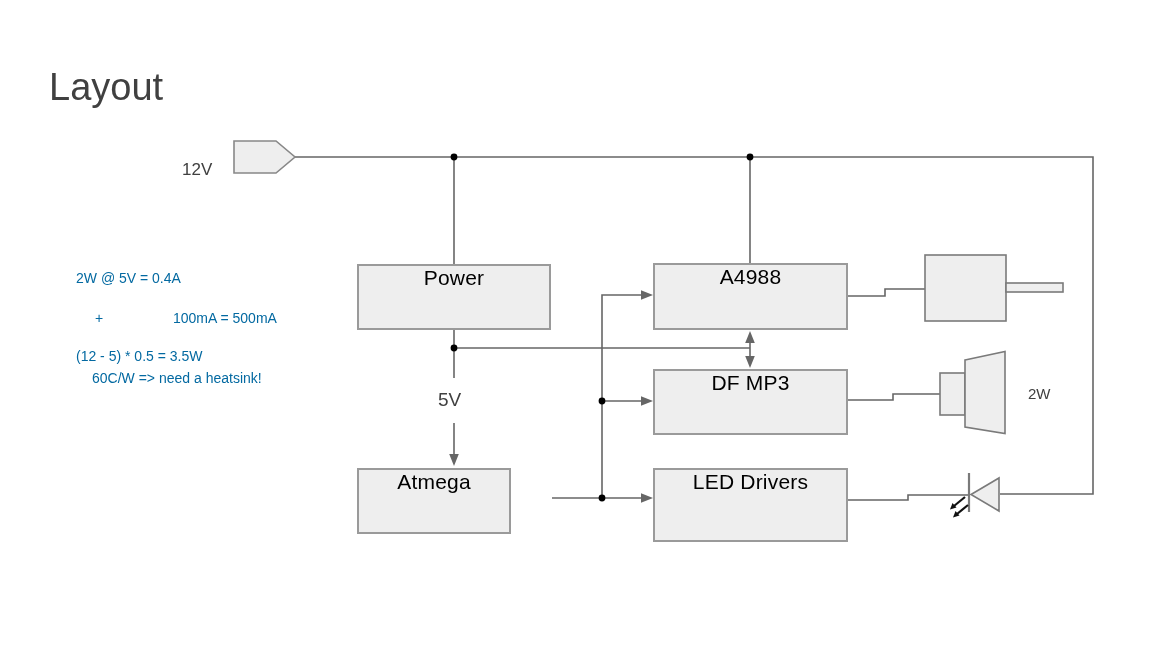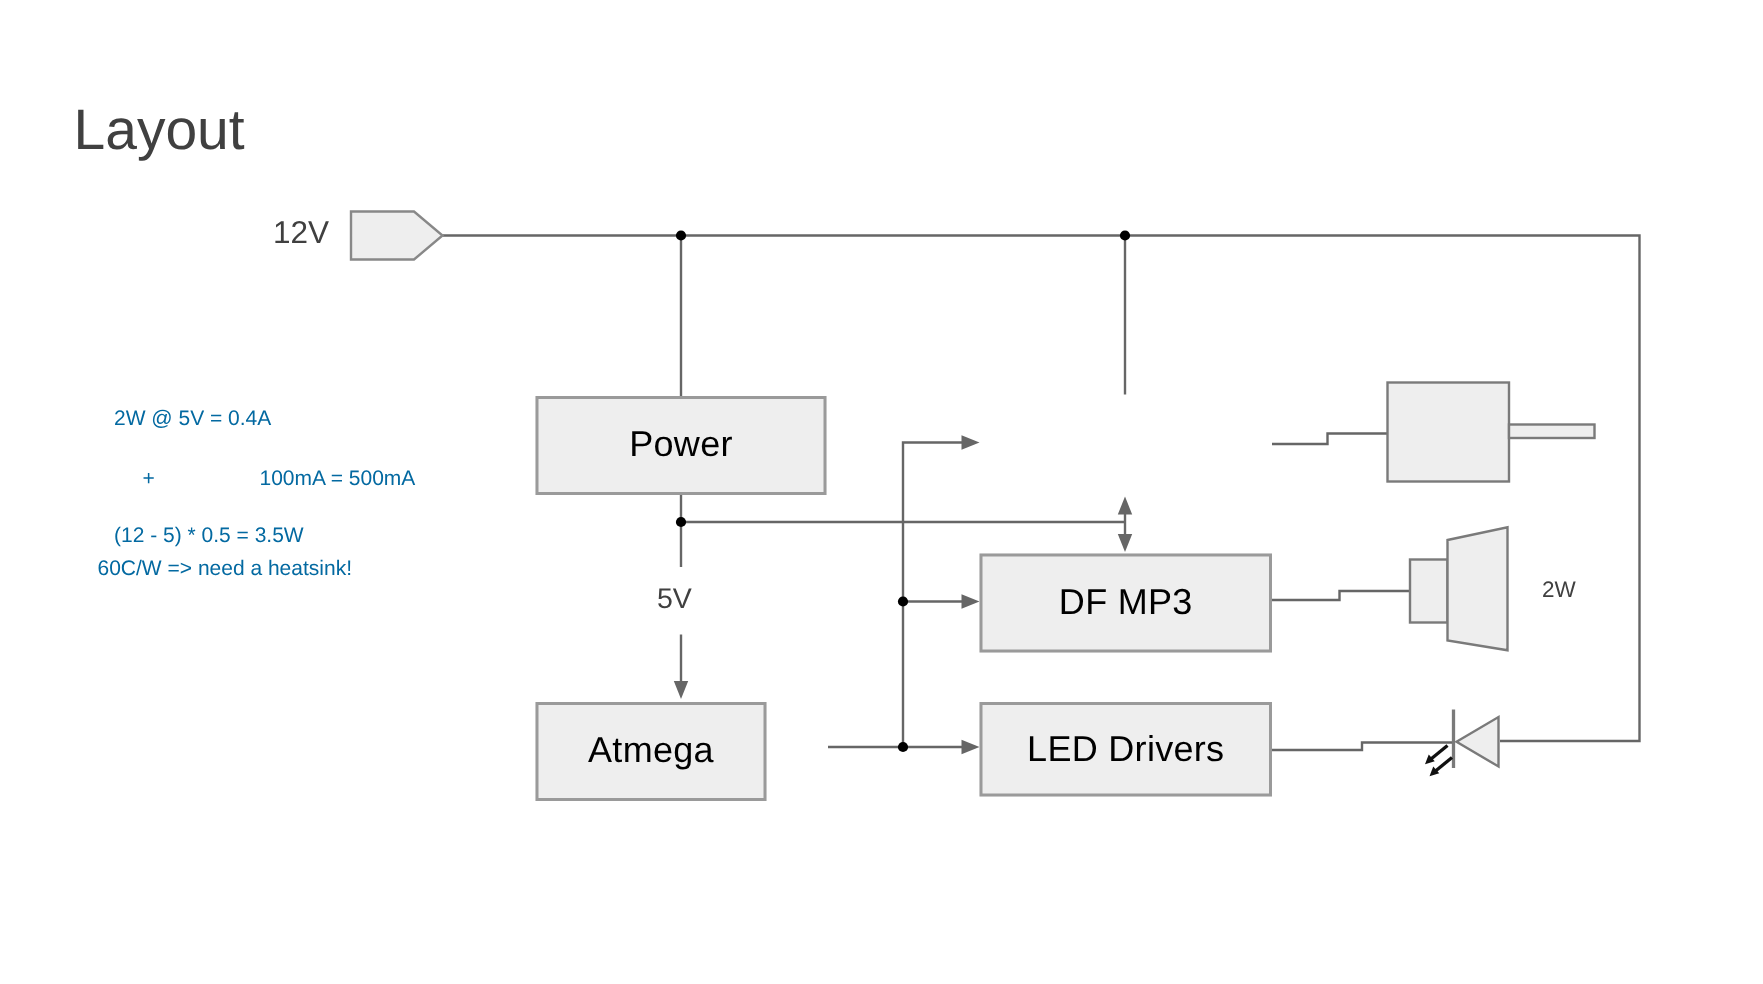--- a/index.html
+++ b/index.html
@@ -4,41 +4,41 @@
 <style>
   html,body { margin:0; padding:0; background:#ffffff; }
   .canvas {
     position:relative; width:1175px; height:656px; background:#ffffff;
     font-family:"Liberation Sans","DejaVu Sans",sans-serif; overflow:hidden;
   }
   svg.layer { position:absolute; left:0; top:0; }
   .node {
     position:absolute; box-sizing:border-box;
     background:#eeeeee; border:2px solid #9a9a9a;
-    display:flex; align-items:center; justify-content:center;
-    font-size:24px; color:#000000; letter-spacing:0.2px;
+    display:flex; align-items:flex-start; justify-content:center;
+    font-size:21px; color:#000000; letter-spacing:0.2px;
   }
   #node-power  { left:357px; top:264px; width:194px; height:66px; }
   #node-a4988  { left:653px; top:263px; width:195px; height:67px; }
   #node-dfmp3  { left:653px; top:369px; width:195px; height:66px; }
-  #node-led    { left:653px; top:468px; width:195px; height:63px; }
+  #node-led    { left:653px; top:468px; width:195px; height:74px; }
   #node-atmega { left:357px; top:468px; width:154px; height:66px; }
 
   .lbl { position:absolute; color:#404040; white-space:nowrap; }
   #title   { left:49px;   top:66px;  font-size:38px; }
-  #lbl-12v { left:182px;  top:144px; font-size:21px; }
+  #lbl-12v { left:182px;  top:160px; font-size:17px; }
   #lbl-5v  { left:438px;  top:389px; font-size:19px;text-align:center; }
   #lbl-2w  { left:1028px; top:385px; font-size:15px; }
 
   .ann { position:absolute; font-size:14px; color:#0369a1; white-space:nowrap; }
   #ann1     { left:76px;  top:270px; }
   #ann-plus { left:95px;  top:310px; }
   #ann2     { left:137px; top:310px;margin-left:36px; }
   #ann3     { left:76px;  top:348px; }
-  #ann4     { left:65px;  top:370px;text-align:right; }
+  #ann4     { left:92px;  top:370px;text-align:right; }
 </style>
 </head>
 <body>
 
 <div class="canvas">
 
   <svg class="layer" width="1175" height="656" viewBox="0 0 1175 656">
     <g stroke="#666666" stroke-width="1.6" fill="none">
       <path d="M295 157 H1093 V494 H1000"></path>
       <path d="M454 157 V264"></path>
@@ -92,20 +92,23 @@
         <polygon points="950,509.5 956.5,507.5 952.5,503" stroke="none"></polygon>
         <line x1="968" y1="505" x2="957" y2="514"></line>
         <polygon points="953,517.5 959.5,515.5 955.5,511" stroke="none"></polygon>
       </g>
     </g>
   </svg>
 
   <div class="node" id="node-power">
     <span>Power</span>
   </div>
+  <div class="node" id="node-a4988">
+    <span>A4988</span>
+  </div>
   <div class="node" id="node-dfmp3">
     <span>DF MP3</span>
   </div>
   <div class="node" id="node-led">
     <span>LED Drivers</span>
   </div>
   <div class="node" id="node-atmega">
     <span>Atmega</span>
   </div>
 

